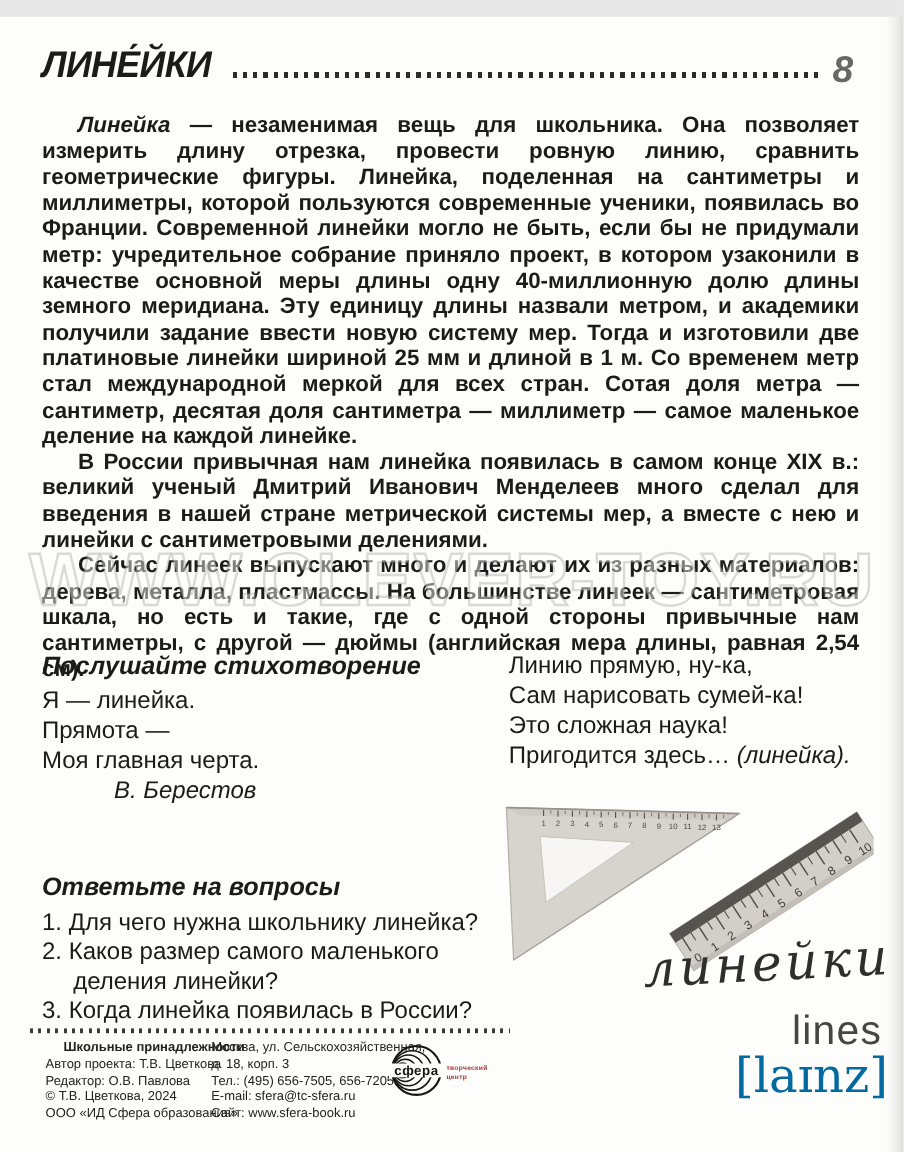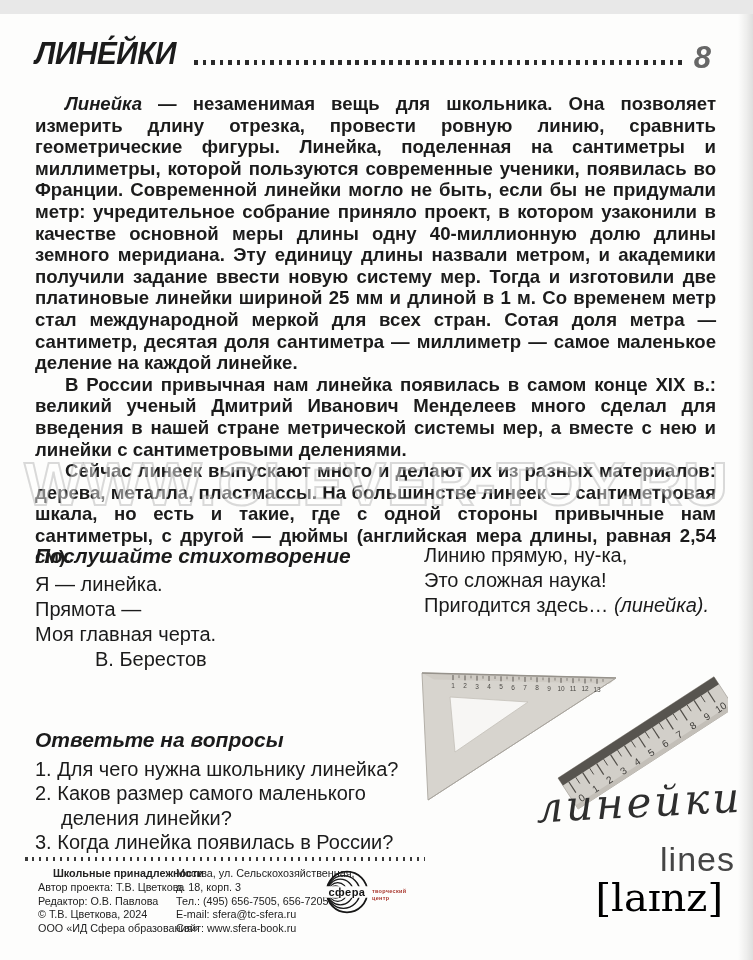--- a/index.html
+++ b/index.html
@@ -22,21 +22,21 @@
 
   
   .watermark{position:absolute;left:0;top:434px;width:100%;text-align:center;z-index:3;
              font-size:62px;font-weight:bold;letter-spacing:1px;
              color:rgba(255,255,255,0.45);-webkit-text-stroke:2px rgba(135,135,135,0.30);
              pointer-events:none;}
 
   
   .sec-h{font-size:21px;font-weight:bold;font-style:italic;margin:0 0 4px 0;}
   .poem{position:absolute;left:35px;top:529px;font-size:20px;line-height:25px;}
-  .poem .author{margin-left:60px;}
+  .poem .author{font-style:italic;margin-left:60px;}
   .riddle{position:absolute;left:424px;top:529px;font-size:20px;line-height:25px;}
   .riddle .ans{font-style:italic;}
   .questions{position:absolute;left:35px;top:714px;width:398px;font-size:20px;line-height:24.5px;}
   .q-item{padding-left:26px;text-indent:-26px;}
 
   
   .tri-svg{position:absolute;left:420px;top:650px;}
   .ruler-svg{position:absolute;left:548px;top:642px;}
   .tri-num{font-size:6.5px;fill:#4c4a46;text-anchor:middle;font-family:"Liberation Sans",sans-serif;}
   .ruler-num{font-size:10px;fill:#3d3b38;text-anchor:middle;font-family:"Liberation Sans",sans-serif;}
@@ -49,21 +49,21 @@
   .f-col{position:absolute;top:853px;font-size:10.8px;line-height:13.8px;color:#222;}
   .f-col1{left:38px;}
   .f-col2{left:176px;}
   .f-bold{font-weight:bold;padding-left:15px;}
   .logo{position:absolute;left:324px;top:855px;}
   .logo-label{position:absolute;left:372px;top:874px;font-size:5.5px;line-height:6.5px;font-weight:bold;
               color:#a8352c;letter-spacing:0.3px;}
 
   
   .caption-en{position:absolute;right:18px;top:826px;font-size:34px;color:#454545;letter-spacing:1px;}
-  .caption-ipa{position:absolute;right:30px;top:860px;font-size:40px;font-family:"DejaVu Serif",serif;color:#000000;}
+  .caption-ipa{position:absolute;right:13px;top:860px;font-size:40px;font-family:"DejaVu Serif",serif;color:#0369a1;}
 
   
   .edge-r{position:absolute;right:0;top:0;width:15px;height:100%;z-index:5;
           background:linear-gradient(to right,rgba(0,0,0,0) 0%,rgba(0,0,0,0.06) 55%,rgba(0,0,0,0.12) 100%);}
   .edge-b{position:absolute;left:0;bottom:0;width:100%;height:9px;z-index:5;
           background:linear-gradient(to bottom,rgba(0,0,0,0),rgba(0,0,0,0.06));}
 </style>
 </head>
 <body>
 
@@ -86,20 +86,21 @@
   <div class="poem">
     <div class="sec-h">Послушайте стихотворение</div>
     <div>Я — линейка.</div>
     <div>Прямота —</div>
     <div>Моя главная черта.</div>
     <div class="author">В. Берестов</div>
   </div>
 
   <div class="riddle">
     <div>Линию прямую, ну-ка,</div>
+    <div>Сам нарисовать сумей-ка!</div>
     <div>Это сложная наука!</div>
     <div><span>Пригодится здесь… </span><span class="ans">(линейка).</span></div>
   </div>
 
   <div class="questions">
     <div class="sec-h">Ответьте на вопросы</div>
     <div class="q-item">1. Для чего нужна школьнику линейка?</div>
     <div class="q-item">2. Каков размер самого маленького деления линейки?</div>
     <div class="q-item">3. Когда линейка появилась в России?</div>
   </div>

